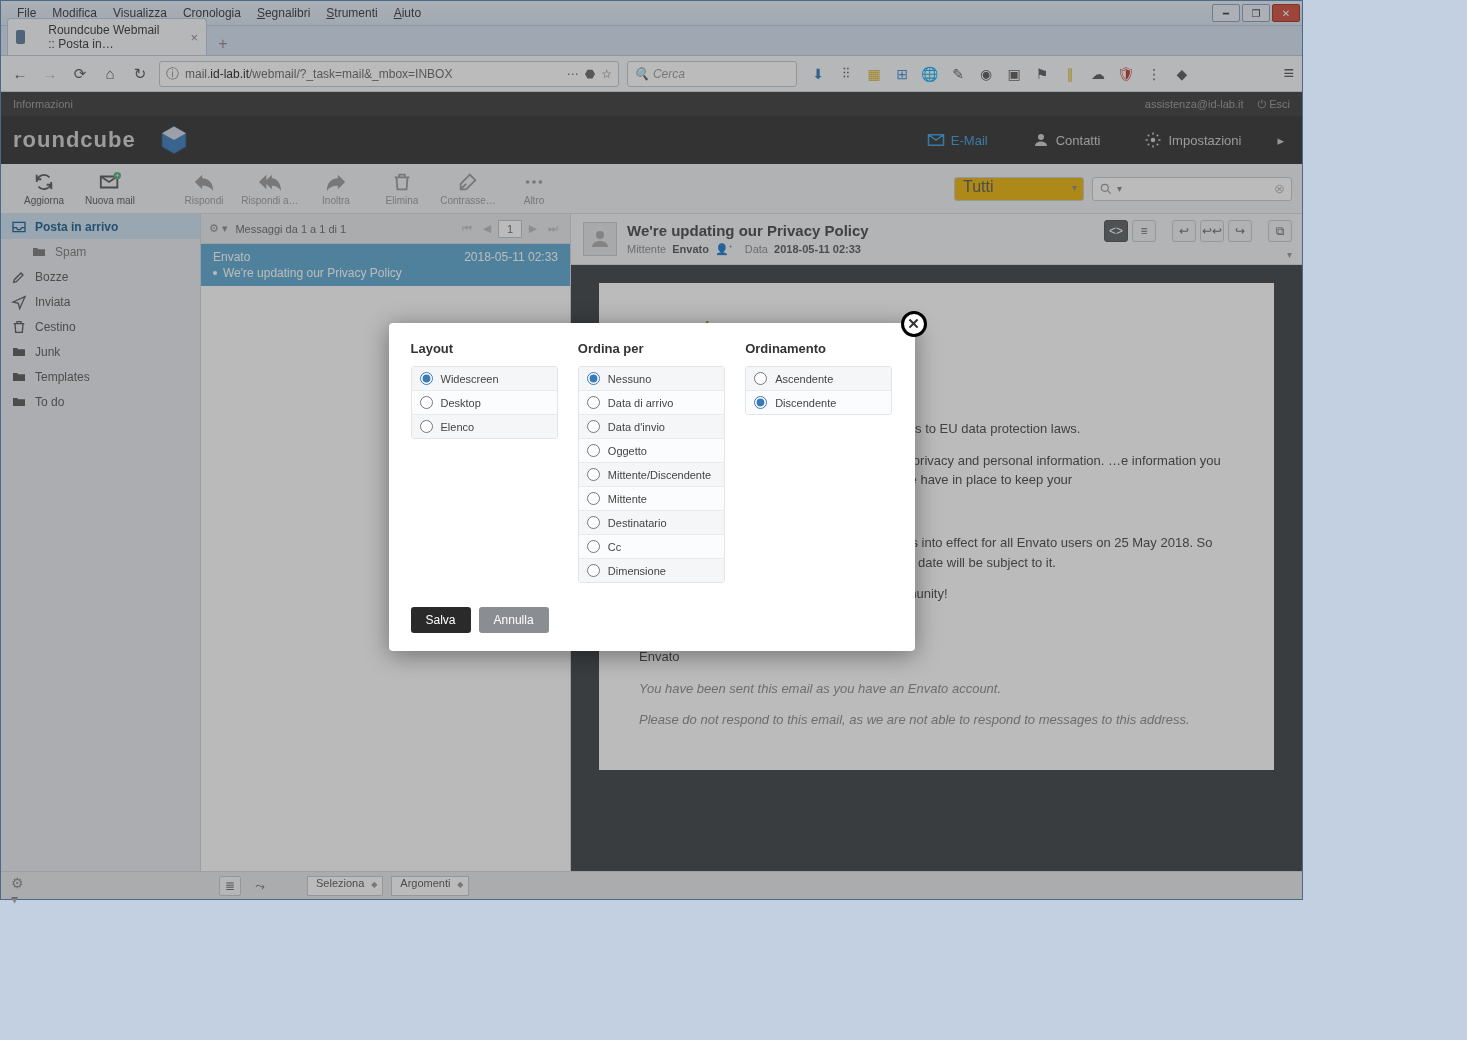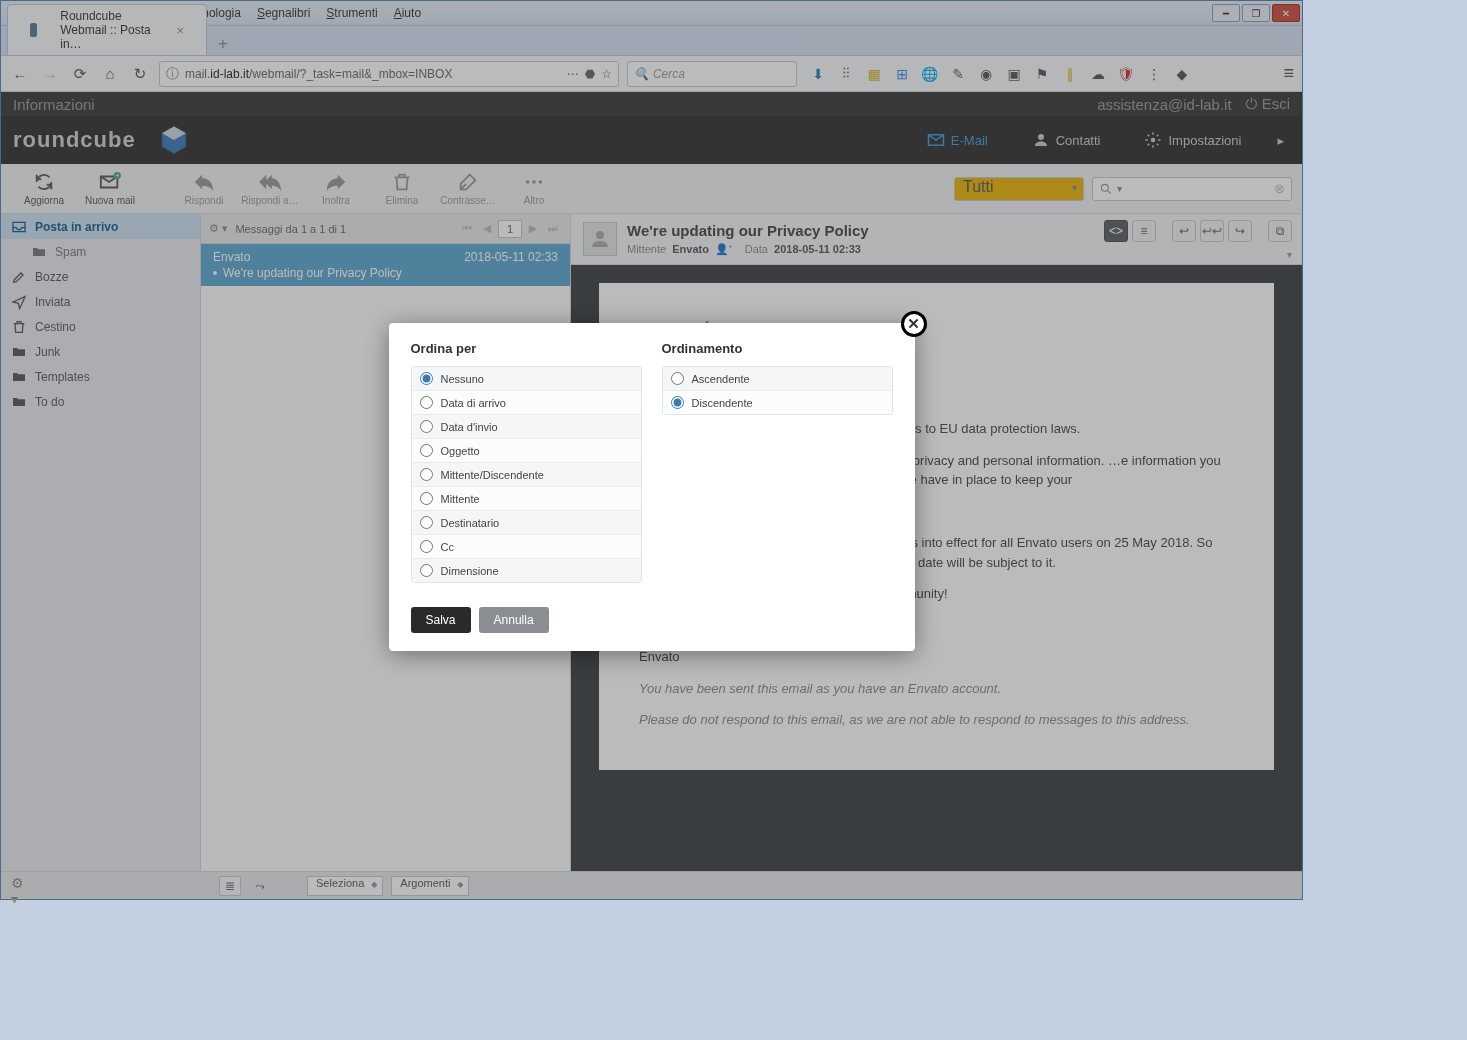--- a/index.html
+++ b/index.html
@@ -6,38 +6,38 @@
 body { background:#c3d0e2; width:1467px; height:1040px; overflow:hidden; font-size:12px; color:#333; }
 .window { width:1303px; height:900px; background:#fff; border:1px solid #4a6a8a; position:relative; }
 .titlebar { height:25px; background:linear-gradient(#e8eff7,#d5e2f1); display:flex; align-items:center; border-bottom:1px solid #b8c8dc; }
 .menubar { display:flex; gap:0; padding-left:8px; font-size:12px; }
 .menubar span { padding:3px 8px; cursor:default;text-align:center; }
 .menubar span u { text-decoration:underline; }
 .winbtns { margin-left:auto; display:flex; }
 .winbtn { width:28px; height:18px; border:1px solid #8a9db5; margin-right:2px; display:flex; align-items:center; justify-content:center; font-size:10px; background:#e8eff7; border-radius:2px; }
 .winbtn.close { background:#d04a3a; color:#fff; border-color:#a03020; }
 .tabbar { height:30px; background:#d5e2f1; display:flex; align-items:flex-end; padding-left:6px; border-bottom:1px solid #b8c8dc; }
-.tab { background:#f7f9fc; border:1px solid #b8c8dc; border-bottom:none; border-radius:4px 4px 0 0; padding:4px 22px; display:flex; align-items:center; gap:23px; max-width:200px; font-size:12px; }
+.tab { background:#f7f9fc; border:1px solid #b8c8dc; border-bottom:none; border-radius:4px 4px 0 0; padding:4px 8px; display:flex; align-items:center; gap:23px; max-width:200px; font-size:12px; }
 .tab .favicon { width:14px; height:14px; background:#5a7a9a; border-radius:2px; }
 .tab .x { color:#888; font-size:13px; cursor:pointer; }
 .newtab { width:24px; height:22px; display:flex; align-items:center; justify-content:center; color:#888; font-size:16px; margin-left:4px; }
 .navbar { height:36px; background:#f7f9fc; display:flex; align-items:center; padding:0 8px; gap:8px; border-bottom:1px solid #d0d8e0; }
 .navbtn { width:22px; height:22px; display:flex; align-items:center; justify-content:center; color:#555; font-size:15px; cursor:pointer; }
 .navbtn.disabled { color:#bbb; }
 .urlbox { flex:0 0 460px; height:26px; border:1px solid #c0c8d0; border-radius:3px; display:flex; align-items:center; padding:0 6px; gap:6px; background:#fff; }
 .urlbox .info { color:#888; font-size:13px; }
 .urlbox .url { font-size:12px; color:#666; white-space:nowrap; overflow:hidden; }
 .urlbox .url b { color:#222; font-weight:normal; }
 .urlactions { margin-left:auto; display:flex; gap:6px; color:#666; }
 .searchbox { flex:0 0 170px; height:26px; border:1px solid #c0c8d0; border-radius:3px; display:flex; align-items:center; padding:0 6px; gap:4px; background:#fff; font-style:italic; color:#999; }
 .toolbaricons { display:flex; gap:10px; align-items:center; margin-left:4px; }
 .ticon { width:18px; height:18px; display:flex; align-items:center; justify-content:center; font-size:14px; color:#555; }
 .hamburger { margin-left:auto; font-size:18px; color:#555; }
 
-.rc-top { height:24px; background:#383838; color:#999; display:flex; align-items:center; padding:9px 12px; font-size:15px; }
+.rc-top { height:24px; background:#383838; color:#999; display:flex; align-items:center; padding:9px 12px; font-size:11px; }
 .rc-top .right { margin-left:auto; display:flex; gap:14px; align-items:center; }
 .rc-header { height:48px; background:#2f2f2f; display:flex; align-items:center; padding:0 12px; color:#bbb; }
 .rc-logo { font-size:22px; letter-spacing:1px; color:#d0d0d0; font-weight:700; display:flex; align-items:center; gap:21px;text-align:center; }
 .rc-logo .cubesvg { width:34px; height:34px; }
 .rc-nav { margin-left:auto; display:flex; gap:16px; }
 .rc-nav .item { padding:0 14px; height:48px; display:flex; align-items:center; gap:6px; font-size:13px; color:#ccc; }
 .rc-nav .item.active { color:#3a9dde; }
 .rc-nav .item svg { width:18px; height:18px; }
 
 .rc-toolbar { height:50px; background:#eef1f4; border-bottom:1px solid #d5dade; display:flex; align-items:center; padding:0 10px; gap:0; }
@@ -418,20 +418,37 @@
     <div style="width:20px"></div>
     <div class="fsel"><span>Seleziona</span></div>
     <div class="fsel"><span>Argomenti</span></div>
   </div>
 
   <div class="overlay">
     <div class="modal">
       <div class="modal-close">✕</div>
       <div class="modal-cols">
         <div class="modal-col">
+          <h4>Layout</h4>
+          <div class="radio-list" id="layout-list">
+              <label class="radio-row">
+                <input type="radio" name="layout" checked="" style="">
+                <span>Widescreen</span>
+              </label>
+              <label class="radio-row">
+                <input type="radio" name="layout" style="">
+                <span>Desktop</span>
+              </label>
+              <label class="radio-row">
+                <input type="radio" name="layout" style="">
+                <span>Elenco</span>
+              </label>
+            </div>
+        </div>
+        <div class="modal-col">
           <h4>Ordina per</h4>
           <div class="radio-list" id="sort-list">
               <label class="radio-row">
                 <input type="radio" name="sort" checked="" style="">
                 <span>Nessuno</span>
               </label>
               <label class="radio-row">
                 <input type="radio" name="sort" style="">
                 <span>Data di arrivo</span>
               </label>

